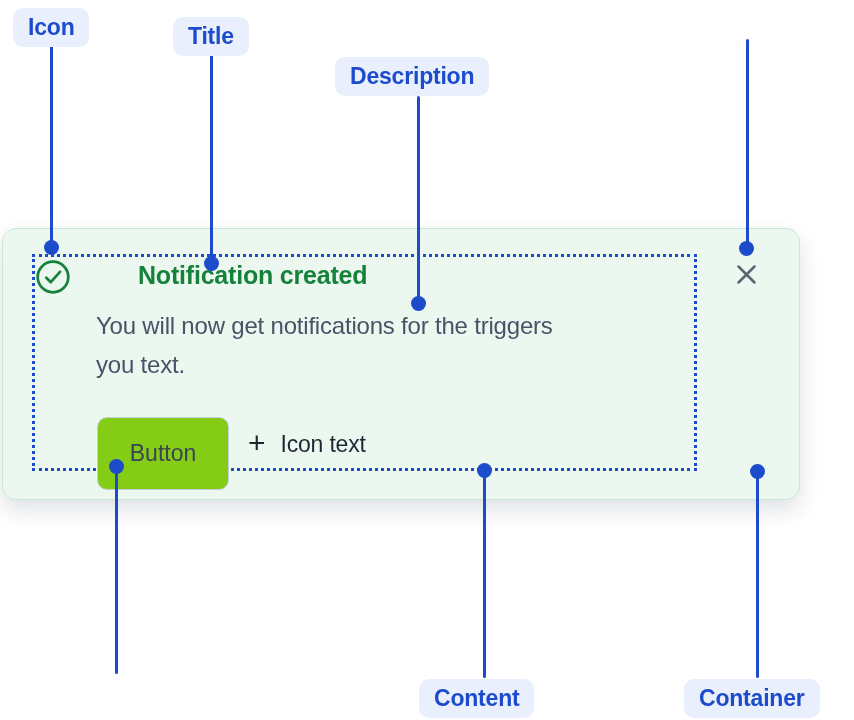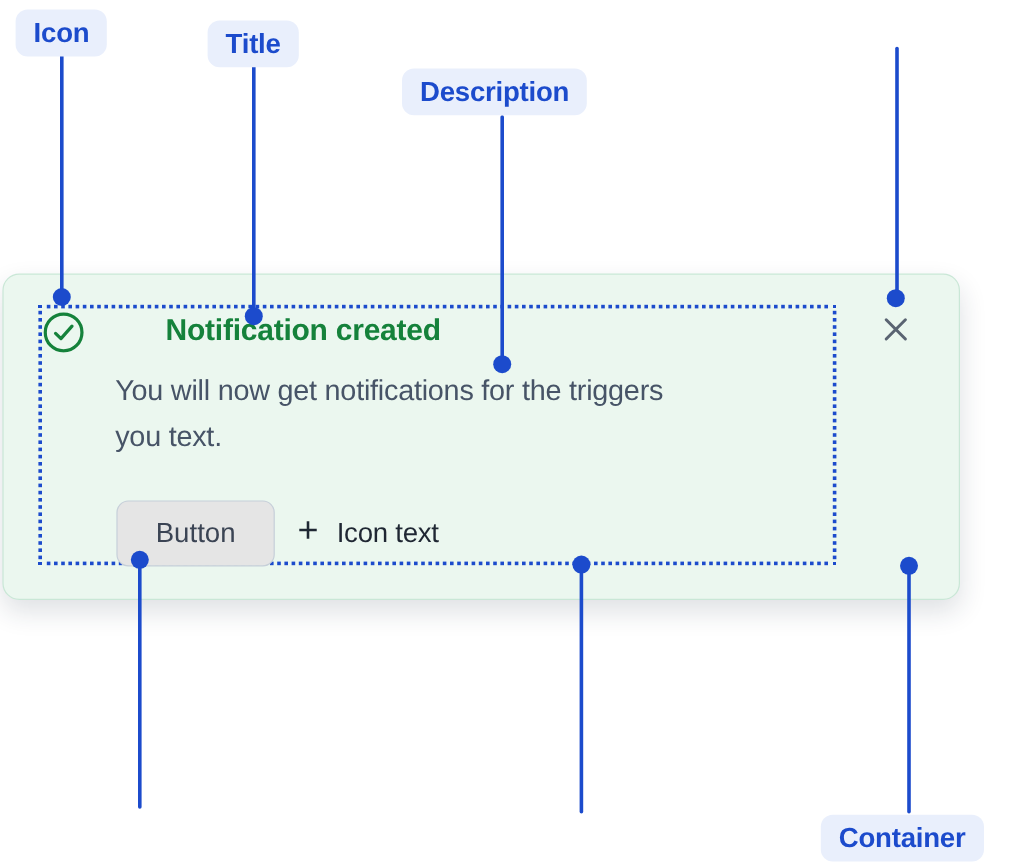--- a/index.html
+++ b/index.html
@@ -29,22 +29,22 @@
   .success-icon{position:absolute;left:36px;top:260px;}
   .note-title{
     position:absolute;left:96px;top:261px;font-size:25px;font-weight:700;
     color:#15823b;letter-spacing:-0.2px;margin-left:42px;
   }
   .note-desc{
     position:absolute;left:96px;top:306px;font-size:24px;color:#475467;
     line-height:39px;letter-spacing:-0.2px;
   }
   .action-button{
-    position:absolute;left:97px;top:417px;width:132px;height:55px;
-    background:#e5e5e5;border:1.5px solid #c6cfd9;border-radius:10px;
+    position:absolute;left:97px;top:417px;width:132px;height:73px;
+    background:#84cc16;border:1.5px solid #c6cfd9;border-radius:10px;
     font-family:"Liberation Sans", sans-serif;font-size:23px;color:#3b4454;
     cursor:pointer;box-sizing:border-box;
   }
   .link-row{
     position:absolute;left:248px;top:417px;height:55px;display:flex;
     align-items:center;gap:15px;cursor:pointer;
   }
   .plus{font-size:30px;font-weight:500;color:#1f2733;line-height:30px;margin-top:-3px;}
   .link-label{font-size:23px;color:#1f2733;letter-spacing:-0.2px;}
   .dismiss{
@@ -98,15 +98,16 @@
   <div class="dot" style="left:204px;top:256px"></div>
   <div class="dot" style="left:411px;top:296px"></div>
   <div class="dot" style="left:739px;top:241px"></div>
   <div class="dot" style="left:109px;top:459px"></div>
   <div class="dot" style="left:477px;top:463px"></div>
   <div class="dot" style="left:750px;top:464px"></div>
 
   <div class="chip" style="left:13px;top:8px">Icon</div>
   <div class="chip" style="left:173px;top:17px">Title</div>
   <div class="chip" style="left:335px;top:57px">Description</div>
+  <div class="chip" style="left:419px;top:679px">Content</div>
   <div class="chip" style="left:684px;top:679px">Container</div>
 
 </div>
 
 </body></html>

